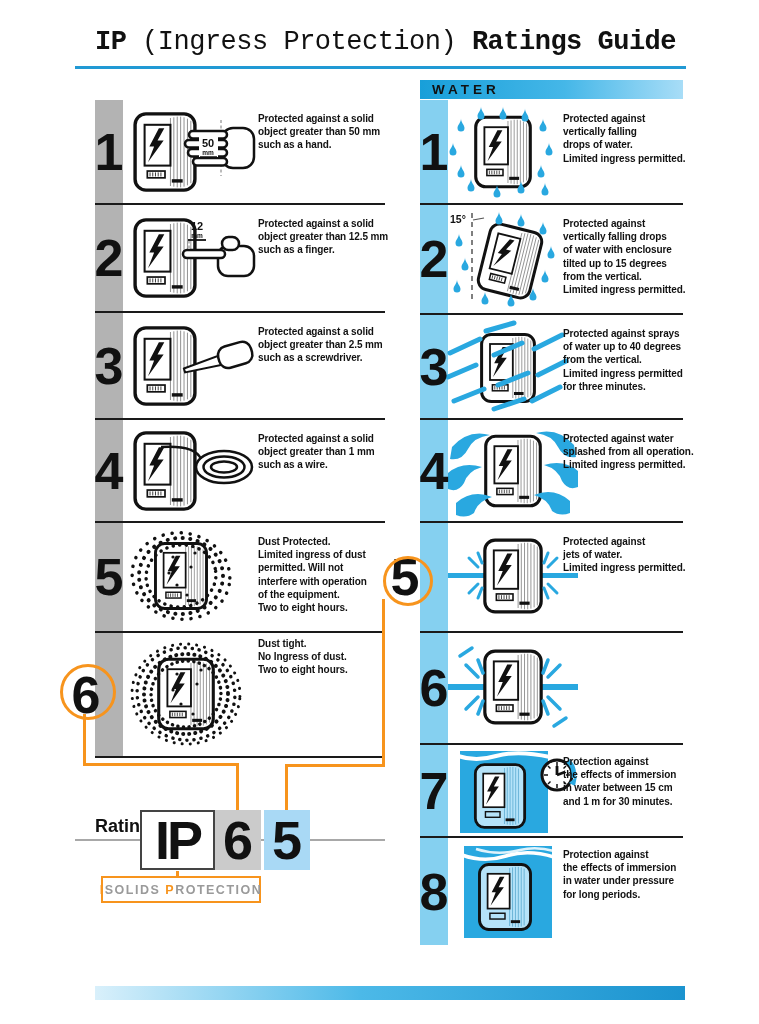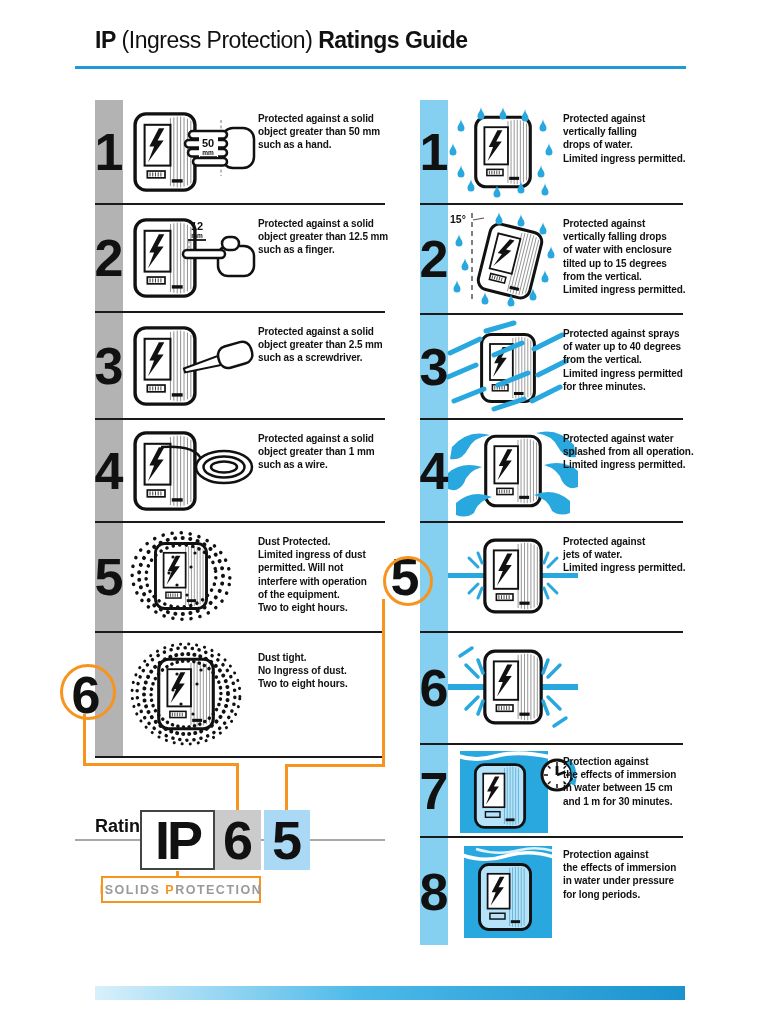--- a/index.html
+++ b/index.html
@@ -1,20 +1,20 @@
 <!DOCTYPE html>
 <html><head>
 <meta charset="utf-8">
 <style>
   html,body{margin:0;padding:0;background:#fff;}
   .page{position:relative;width:759px;height:1024px;background:#fff;overflow:hidden;
         font-family:"Liberation Sans",sans-serif;color:#111;margin:0 auto;}
 
   
-  .title{position:absolute;left:95px;top:27px;font-size:23px;letter-spacing:-0.5px;white-space:nowrap;}
+  .title{position:absolute;left:95px;top:27px;font-size:27px;letter-spacing:-0.5px;white-space:nowrap;font-family:Liberation Mono, monospace;}
   .t-bold{font-weight:700;}
   .t-light{font-weight:400;}
   .title-rule{position:absolute;left:75px;top:66px;width:611px;height:3px;background:#2199d4;}
 
   
   .col-header{position:absolute;top:80px;height:19px;display:flex;align-items:center;
               font-weight:700;font-size:13.5px;letter-spacing:4px;color:#111;box-sizing:border-box;}
   #solids-header{left:95px;width:290px;padding-left:30px;
                  background:linear-gradient(90deg,#fdfdfd,#cfcfcf 40%,#969696);}
   #water-header{left:420px;width:263px;padding-left:12px;
@@ -123,20 +123,21 @@
         <path d="M10 1 C10 9 3 14 3 20 a7 7 0 0 0 14 0 C17 14 10 9 10 1 Z" fill="#29a8e0"></path>
       </symbol>
     </defs>
   </svg>
 
   <div class="title">
     <span class="t-bold">IP</span><span class="t-light"> (Ingress Protection) </span><span class="t-bold">Ratings Guide</span>
   </div>
   <div class="title-rule"></div>
 
+  <div class="col-header" id="water-header">WATER</div>
 
   <div class="column" id="col-solids">
     <div class="strip"></div>
 
     <div class="row" style="height:105px">
       <div class="num">1</div>
       <svg class="illo" width="130" height="92" viewBox="0 0 130 92">
         <use href="#sym-device" x="6" y="2" width="68" height="88"></use>
         <line x1="96" y1="14" x2="96" y2="70" stroke="#777" stroke-width="1" stroke-dasharray="3 2.5"></line>
         <g fill="#fff" stroke="#111" stroke-width="2.5" stroke-linejoin="round">
@@ -243,21 +244,21 @@
         </g>
         <g fill="#111">
           <circle cx="52" cy="34" r="1.6"></circle>
             <circle cx="72" cy="44" r="1.6"></circle>
             <circle cx="56" cy="64" r="1.6"></circle>
           <circle cx="76" cy="30" r="1.6"></circle>
             <circle cx="48" cy="50" r="1.6"></circle>
             <circle cx="68" cy="74" r="1.6"></circle>
         </g>
       </svg>
-      <div class="desc" style="top:18px">Dust tight.
+      <div class="desc" style="top:4px">Dust tight.
 No Ingress of dust.
 Two to eight hours.</div>
     </div>
   </div>
 
   <div class="column" id="col-water">
     <div class="strip"></div>
 
     <div class="row" style="height:105px">
       <div class="num">1</div>

